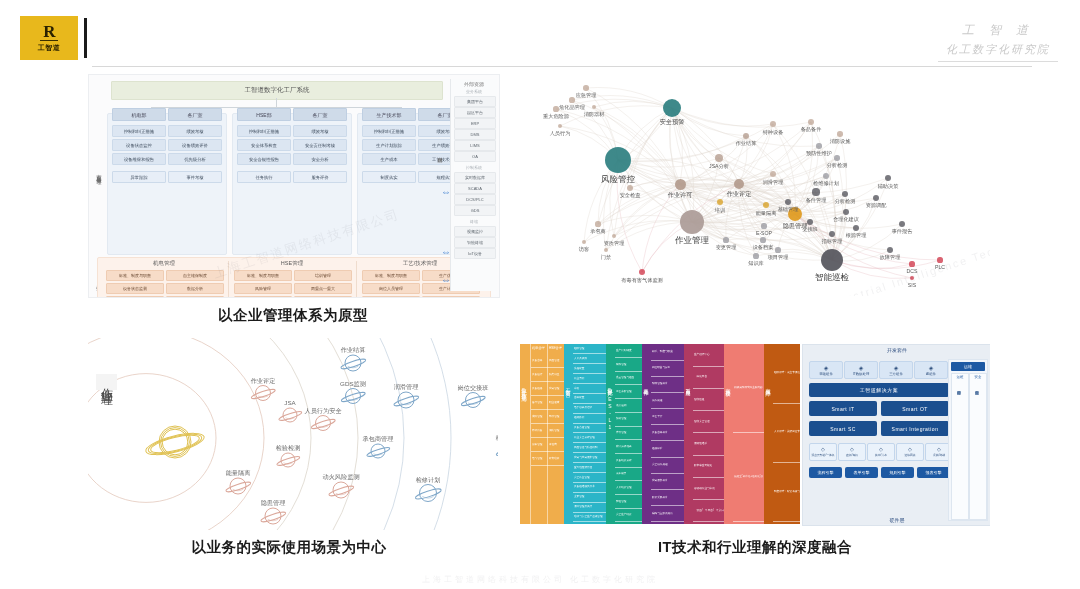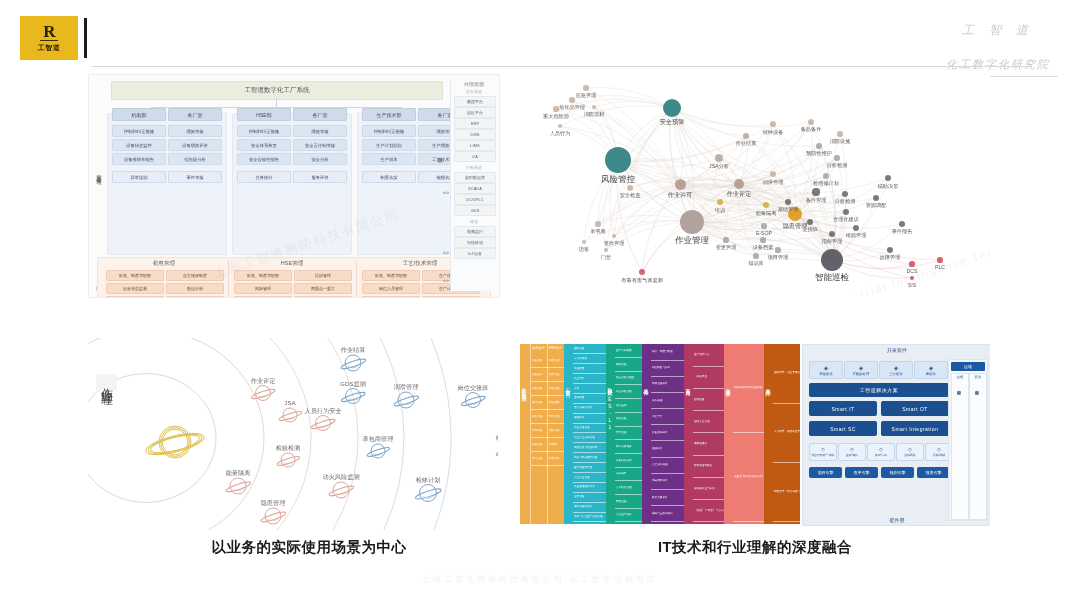--- a/index.html
+++ b/index.html
@@ -21,21 +21,21 @@
     font-family:"Liberation Serif","DejaVu Serif",serif;border-bottom:1.5px solid #3a2f00;padding:0 3px 1px 3px;}
   .logo-sub{font-size:7px;margin-top:2px;letter-spacing:.5px;font-weight:bold;}
   .title-rule{position:absolute;left:84px;top:18px;width:3px;height:40px;background:#1b1b1b;}
   .slide-title{
     position:absolute;left:92px;top:20px;font-size:25px;font-weight:bold;color:#111;
     letter-spacing:.5px;white-space:nowrap;
   }
   .wm-right{position:absolute;right:22px;top:22px;text-align:center;color:#c9c9c9;
     font-family:"Liberation Serif","DejaVu Serif",serif;}
   .wm-r1{font-size:12px;letter-spacing:6px;font-style:italic;}
-  .wm-r2{font-size:11px;letter-spacing:2px;font-style:italic;margin-top:18px;}
+  .wm-r2{font-size:11px;letter-spacing:2px;font-style:italic;margin-top:3px;}
   .wm-line{width:120px;height:1px;background:#dcdcdc;margin-top:4px;}
   .header-sep{position:absolute;left:92px;top:66px;width:940px;height:1px;background:#d8d8d8;}
 
   
   .panel{position:absolute;overflow:hidden;}
   .caption{position:absolute;text-align:center;font-size:14.5px;font-weight:bold;color:#1b1b1b;letter-spacing:.5px;}
 
   
   .q1{left:88px;top:74px;width:410px;height:222px;background:#fbfbfc;border:1px solid #eceef1;}
   .q1-top{position:absolute;left:22px;top:6px;width:330px;height:17px;background:#e9eede;
@@ -221,20 +221,21 @@
           <div class="ext-item" style="top:158px;">智能终端</div>
           <div class="ext-item" style="top:169px;">IoT设备</div>
         </div>
     </div>
     <div class="arrow-ew" style="left:352px;top:112px;">⇔</div>
     <div class="arrow-ew" style="left:352px;top:172px;">⇔</div>
     <div class="arrow-ew" style="left:352px;top:200px;">⇔</div>
     <div class="side-v" style="left:348px;top:78px;">对接</div>
     <div class="wm-diag" style="left:120px;top:160px;">上海工智道网络科技有限公司</div>
   </div>
+  <div class="caption" style="left:88px;top:306px;width:410px;">以企业管理体系为原型</div>
 
   <div class="panel q2">
     <svg id="q2-edges" width="470" height="222" style="position:absolute;left:0;top:0;">
         <path d="M66,14 Q112.2,10.24 152,34" fill="none" stroke="#ded6cc" stroke-width="0.45" opacity="0.75"></path>
         <path d="M66,14 Q93.52,44.88 98,86" fill="none" stroke="#ded6cc" stroke-width="0.45" opacity="0.75"></path>
         <path d="M66,14 Q128.36,46.96 160,110" fill="none" stroke="#ded6cc" stroke-width="0.45" opacity="0.75"></path>
         <path d="M52,26 Q103.28,14 152,34" fill="none" stroke="#ded6cc" stroke-width="0.45" opacity="0.75"></path>
         <path d="M52,26 Q84.6,48.64 98,86" fill="none" stroke="#ded6cc" stroke-width="0.45" opacity="0.75"></path>
         <path d="M52,26 Q119.44,50.72 160,110" fill="none" stroke="#ded6cc" stroke-width="0.45" opacity="0.75"></path>
         <path d="M36,35 Q93.84,15.940000000000001 152,34" fill="none" stroke="#ded6cc" stroke-width="0.45" opacity="0.75"></path>
@@ -650,21 +651,21 @@
           </svg></div>
         <div class="plabel" style="left:150px;top:131px;">能量隔离</div>
         <div class="planet" style="left:185px;top:178px;width:30px;height:22.8px;"><svg width="30" height="22.8" style="overflow:visible">
             <circle cx="15" cy="11.4" r="8" fill="none" stroke="#dba89b" stroke-width="1"></circle>
             <ellipse cx="15" cy="12.4" rx="13" ry="2.6666666666666665" fill="none" stroke="#dba89b" stroke-width="1" transform="rotate(-18 15 11.4)"></ellipse>
             <path d="M9.666666666666668,14.600000000000001 q5.333333333333333,3.2 10.56,0" fill="none" stroke="#dba89b" stroke-width="0.7" opacity="0.7"></path>
           </svg></div>
         <div class="plabel" style="left:185px;top:161px;">隐患管理</div>
       </div>
   </div>
-  <div class="caption" style="left:104px;top:538px;width:410px;">以业务的实际使用场景为中心</div>
+  <div class="caption" style="left:84px;top:538px;width:410px;">以业务的实际使用场景为中心</div>
 
   <div class="panel q4">
     <div id="q4-matrix" class="mx">
         <div class="mxcol" style="left:0px;width:44px;background:#f0ad4b;">
           <div class="mxvert" style="left:1px;top:40px;">数字化工厂整体规划</div>
           <div style="position:absolute;left:10px;top:0;width:17px;height:180px;border-left:1px solid rgba(255,255,255,.5);">
             <div style="position:absolute;left:1px;top:2px;font-size:3.2px;color:#fff;">机电管理</div>
             <div class="mxrow" style="top:10px;height:13px;line-height:13px;">设备台账</div>
             <div class="mxrow" style="top:24px;height:13px;line-height:13px;">设备运行</div>
             <div class="mxrow" style="top:38px;height:13px;line-height:13px;">设备检修</div>

